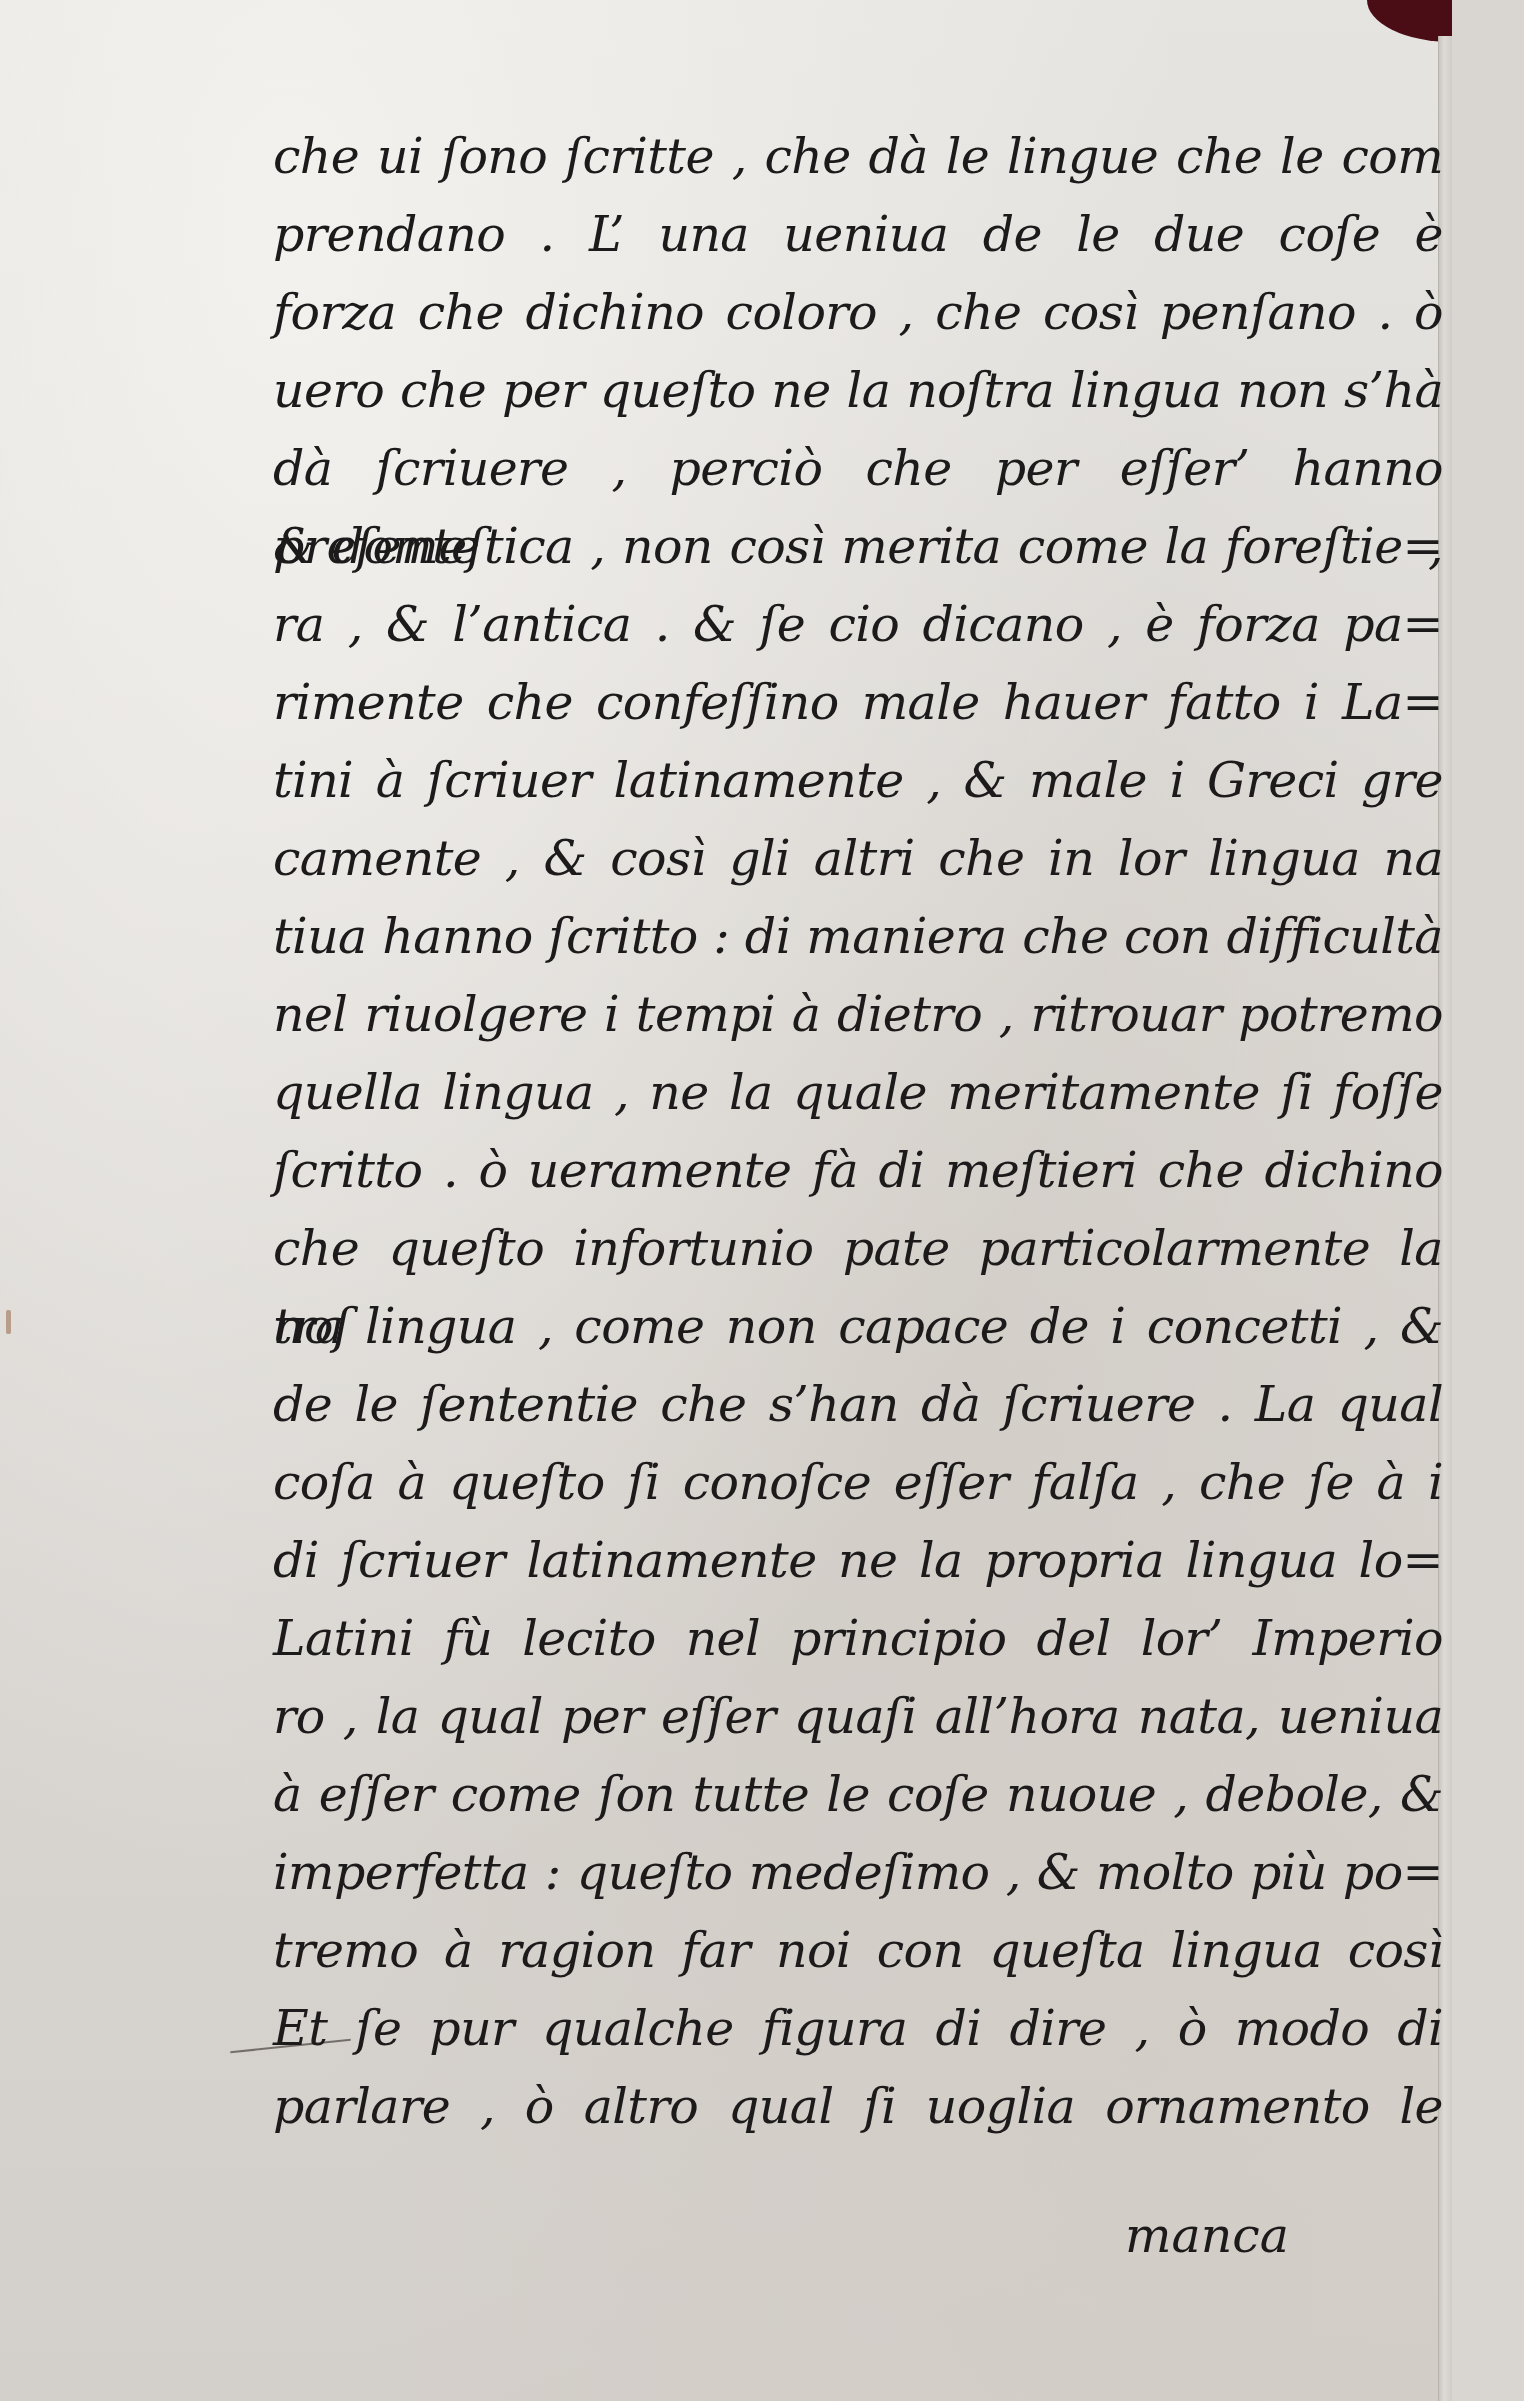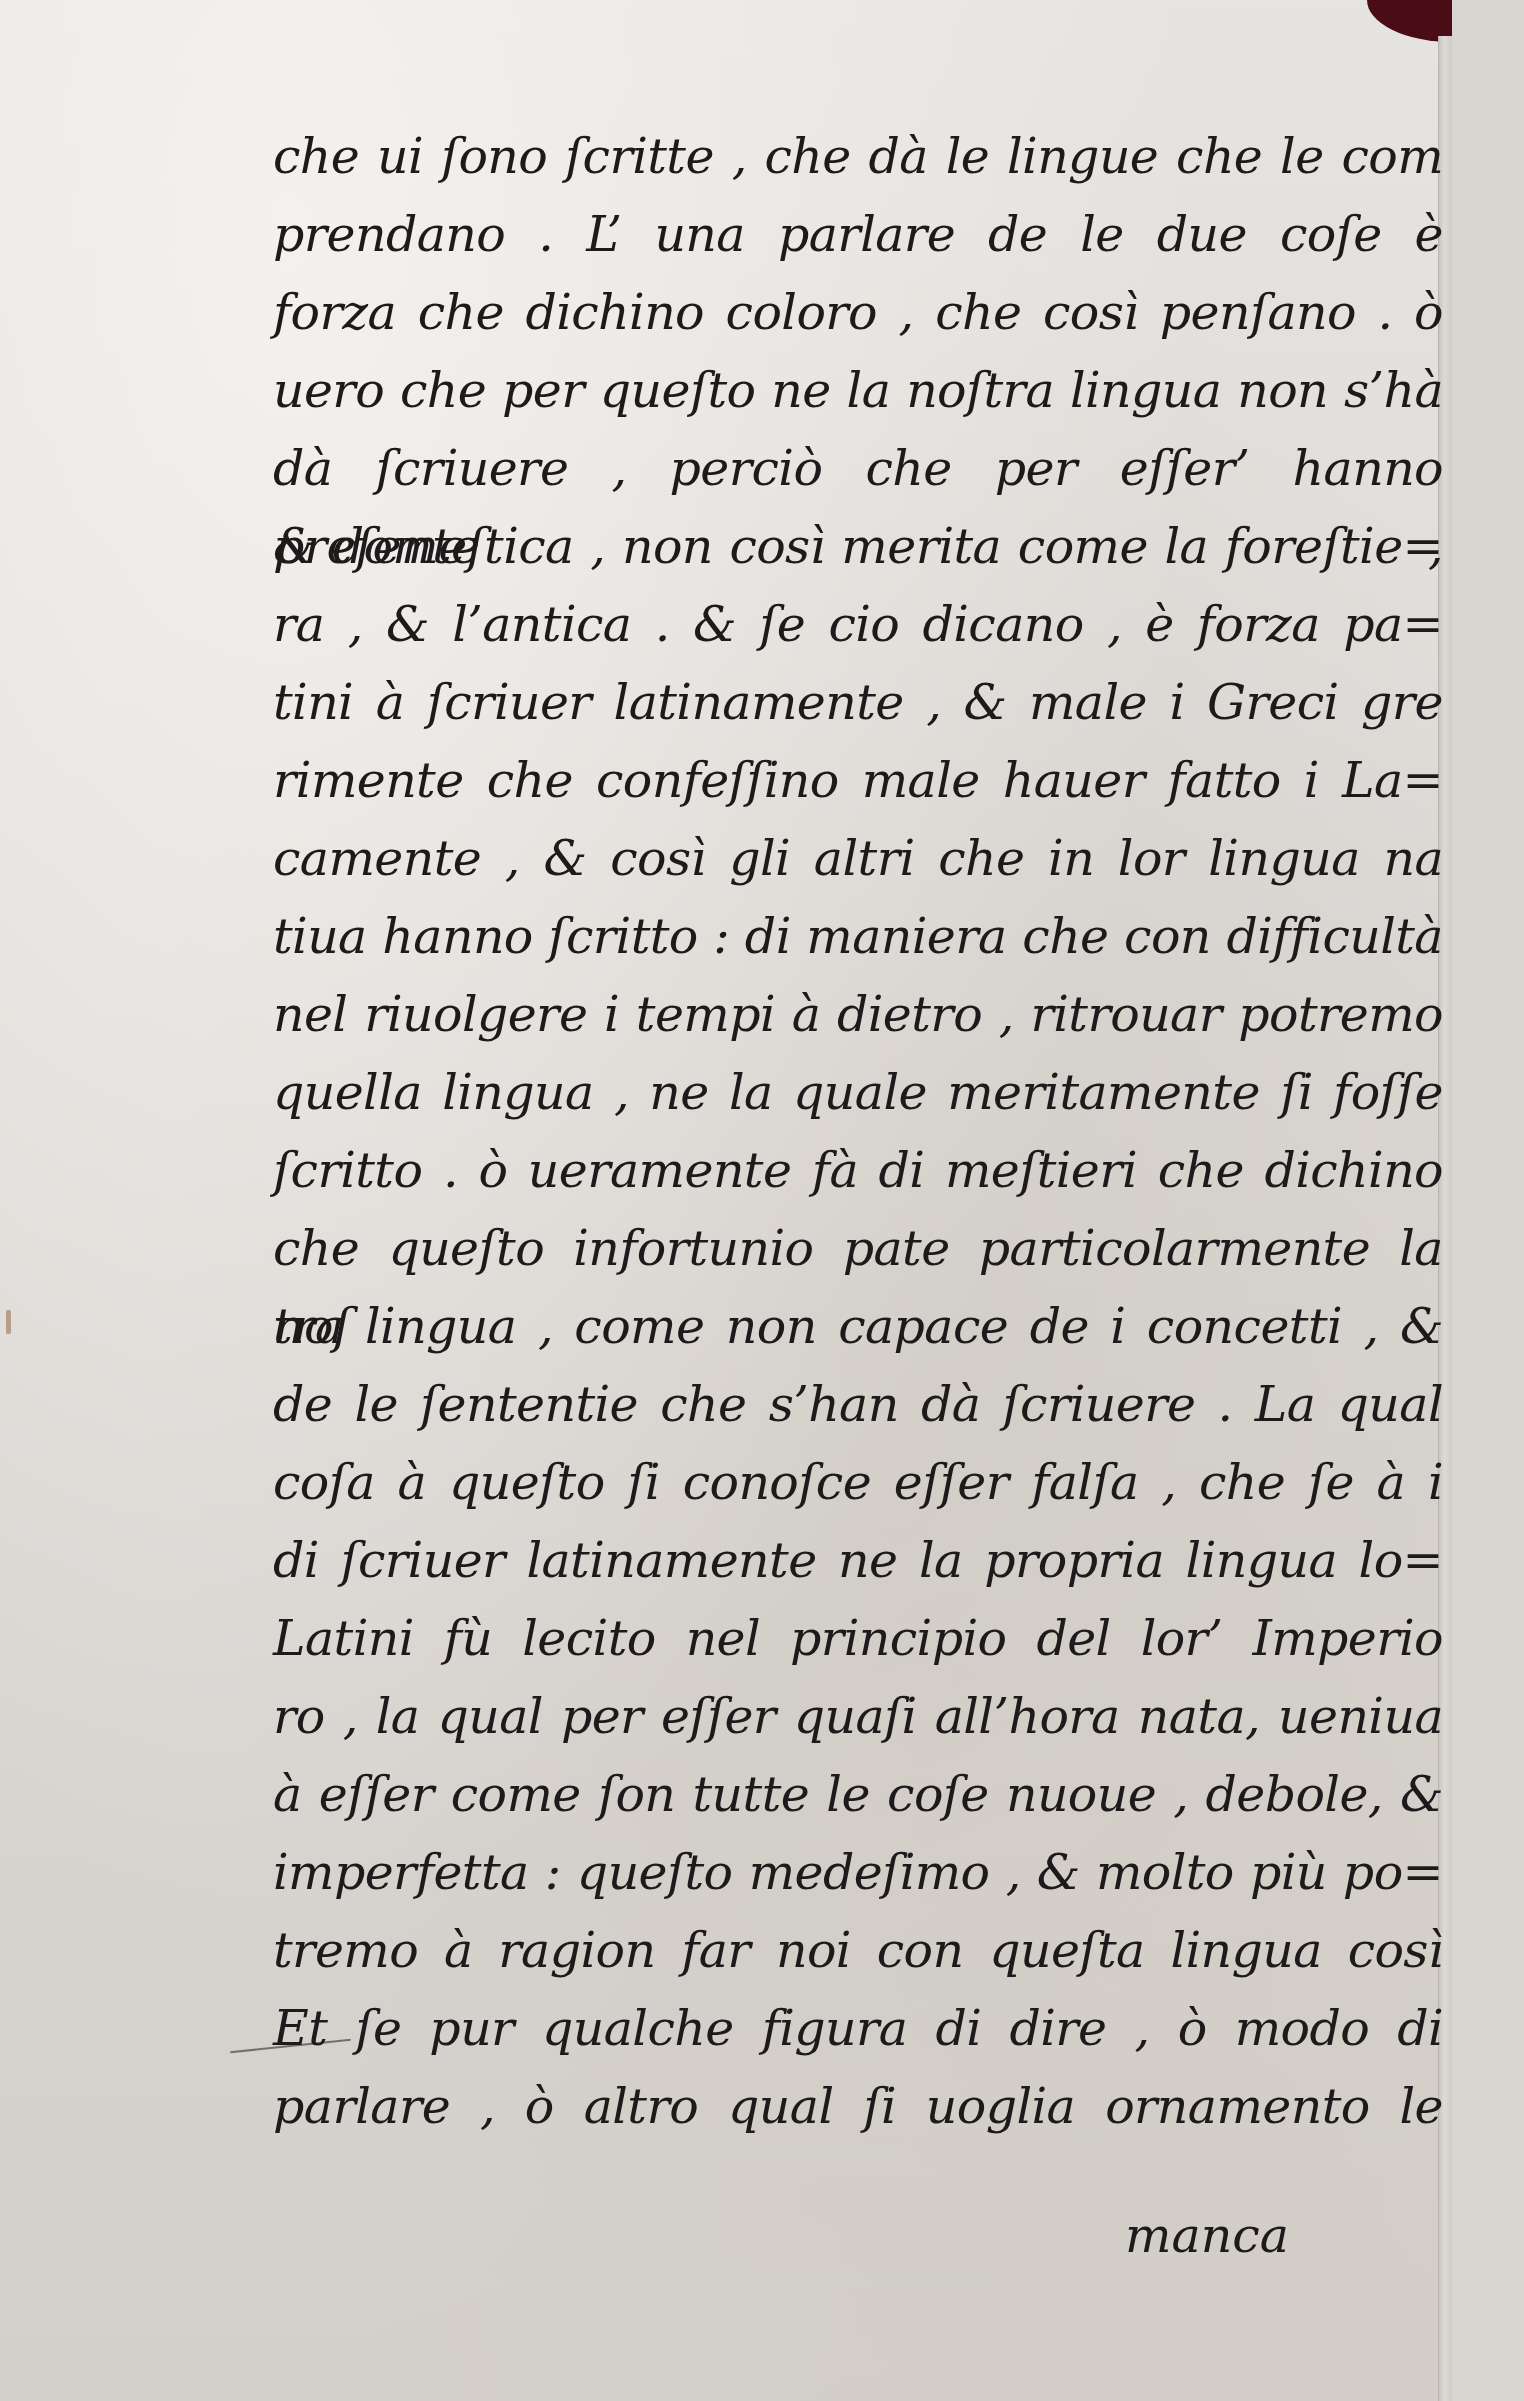--- a/index.html
+++ b/index.html
@@ -104,28 +104,28 @@
 <body>
 
 <div class="page">
   <div class="binding-top"></div>
   <div class="page-edge"></div>
   <div class="stray-mark"></div>
   <div class="stain"></div>
 
   <div class="text-block">
     <div class="line justify">che ui ſono ſcritte , che dà le lingue che le com</div>
-    <div class="line justify">prendano .   L’ una parlare de le due coſe è</div>
+    <div class="line justify">prendano .   L’ una ueniua de le due coſe è</div>
     <div class="line justify">forza  che dichino coloro , che così penſano . ò</div>
     <div class="line justify">uero che per queſto ne la noſtra lingua non s’hà</div>
     <div class="line justify">dà  ſcriuere , perciò che per eſſer’ hanno preſente ,</div>
     <div class="line justify">&amp; domeſtica , non così merita come la foreſtie=</div>
     <div class="line justify">ra ,  &amp; l’antica . &amp; ſe cio dicano , è forza pa=</div>
+    <div class="line justify">rimente  che  confeſſino  male  hauer  fatto i La=</div>
     <div class="line justify">tini  à  ſcriuer latinamente , &amp; male i Greci gre</div>
-    <div class="line justify">rimente  che  confeſſino  male  hauer  fatto i La=</div>
     <div class="line justify">camente , &amp;  così gli altri che in  lor  lingua na</div>
     <div class="line justify">tiua hanno ſcritto : di  maniera che con difficultà</div>
     <div class="line justify">nel  riuolgere i tempi à dietro ,  ritrouar potremo</div>
     <div class="line justify">quella lingua , ne la quale meritamente ſi  foſſe</div>
     <div class="line justify">ſcritto . ò ueramente fà di meſtieri  che dichino</div>
     <div class="line justify">che queſto infortunio pate particolarmente la noſ</div>
     <div class="line justify">tra lingua , come non  capace de i concetti ,  &amp;</div>
     <div class="line justify">de le ſententie  che s’han dà ſcriuere .  La qual</div>
     <div class="line justify">coſa à queſto ſi conoſce eſſer falſa , che ſe à i</div>
     <div class="line justify">di  ſcriuer latinamente  ne la  propria  lingua lo=</div>

